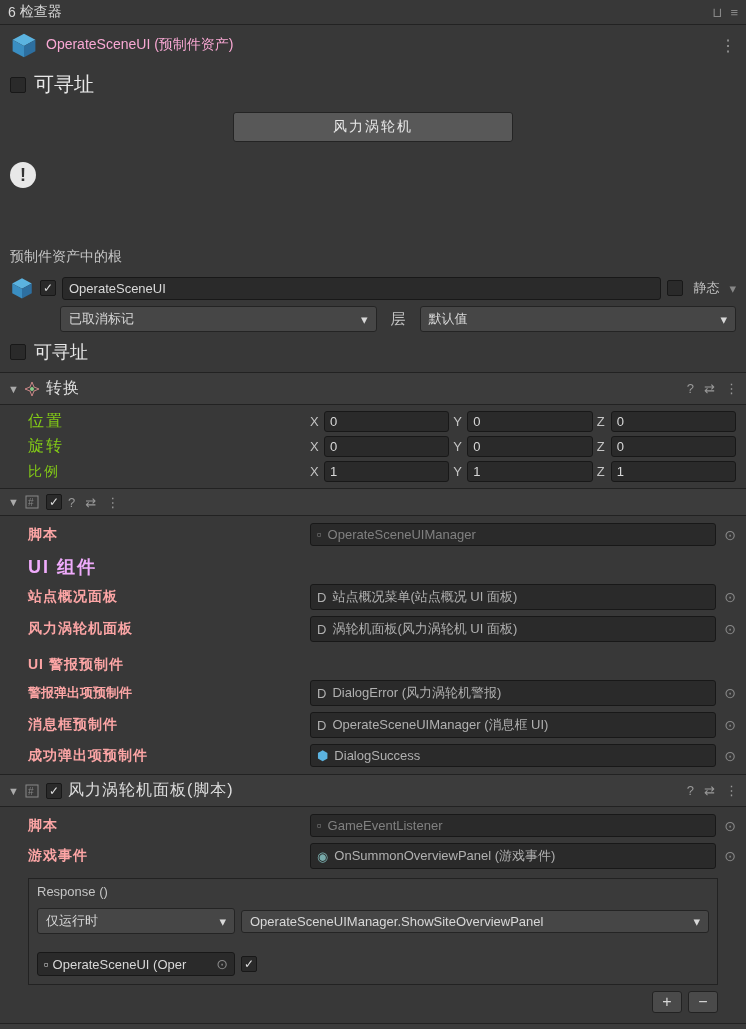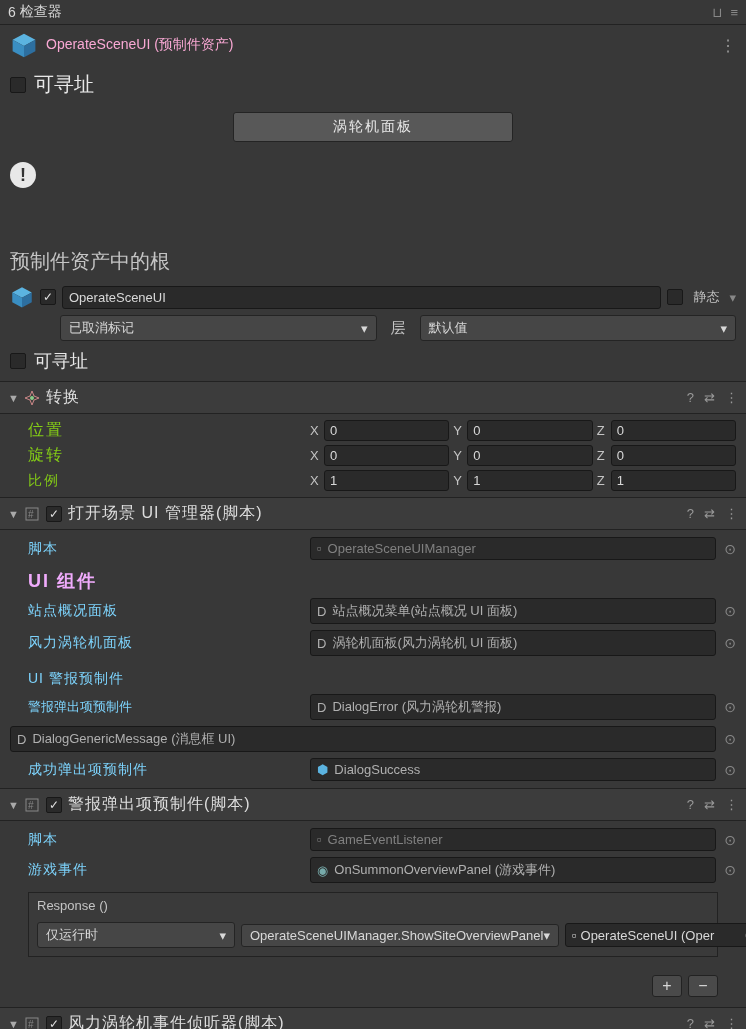--- a/index.html
+++ b/index.html
@@ -11,21 +11,21 @@
 .cube-icon { width:28px; height:28px; }
 .prefab-title { font-size:14px; color:#f9a8d4; }
 .vdots { color:#999; font-size:16px; margin-left:auto; cursor:pointer; }
 .addressable-row { display:flex; align-items:center; gap:8px; padding:6px 10px; }
 .addressable-label { font-size:20px; color:#e8e8e8; }
 .open-prefab-row { display:flex; justify-content:center; padding:8px 0 12px 0; background:#383838; }
 .open-prefab-btn { background:#585858; color:#e8e8e8; border:1px solid #242424; border-radius:3px; padding:5px 0; width:280px; font-size:14px; letter-spacing:2px; cursor:pointer; }
 .info-row { background:#383838; padding:8px 10px 14px 10px; display:flex; align-items:center; gap:10px; }
 .info-icon { width:26px; height:26px; border-radius:50%; background:#e8e8e8; color:#333; display:flex; align-items:center; justify-content:center; font-weight:bold; font-size:18px; }
 .gap { height:40px; background:#383838; }
-.section-label { padding:6px 10px; color:#c4c4c4; font-size:20px; }
+.section-label { padding:6px 10px; color:#c4c4c4; font-size:14px; }
 .go-row { display:flex; align-items:center; gap:6px; padding:4px 10px; background:#383838; }
 .checkbox { width:16px; height:16px; background:#2a2a2a; border:1px solid #181818; border-radius:2px; display:inline-flex; align-items:center; justify-content:center; cursor:pointer; }
 .checkbox.checked::after { content:"✓"; color:#ddd; font-size:12px; }
 .go-name-input { flex:1; background:#2a2a2a; border:1px solid #181818; border-radius:3px; padding:3px 6px; color:#d8d8d8; font-size:13px; }
 .static-label { color:#c4c4c4; padding:0 4px;font-family:Liberation Serif, serif; }
 .dd-arrow { color:#888; cursor:pointer; }
 .tag-layer-row { display:flex; align-items:center; gap:10px; padding:2px 10px 4px 60px; }
 .dropdown { background:#464646; border:1px solid #242424; border-radius:3px; padding:3px 8px; color:#d8d8d8; display:flex; align-items:center; justify-content:space-between; cursor:pointer; }
 .dropdown.tag { flex:1; }
 .layer-label { color:#c4c4c4; font-size:15px; padding:0 4px; }
@@ -37,31 +37,31 @@
 .comp-title { color:#dedede; font-size:16px; letter-spacing:1px; flex:1; }
 .comp-tools { display:flex; gap:10px; color:#999; align-items:center; }
 .comp-body { background:#383838; padding:4px 10px; }
 .vec3-row { display:flex; align-items:center; padding:2px 0; }
 .vec3-label { width:300px; color:#84cc16; font-size:16px; letter-spacing:2px; padding-left:18px; }
 .vec3-fields { flex:1; display:flex; gap:4px; }
 .vf { display:flex; align-items:center; gap:2px; flex:1; }
 .vf-label { color:#c4c4c4; font-size:13px; width:12px; }
 .vf-input { flex:1; background:#2a2a2a; border:1px solid #181818; border-radius:3px; padding:2px 5px; color:#d8d8d8; font-size:13px; width:40px; }
 .prop-row { display:flex; align-items:center; padding:3px 0; }
-.prop-label { width:300px; color:#7dd3fc; font-size:15px; padding-left:18px; }
+.prop-label { width:300px; color:#fca5a5; font-size:15px; padding-left:18px;font-weight:bold; }
 .prop-label.small { font-size:13px; }
 .prop-field { flex:1; display:flex; align-items:center; gap:4px; }
 .obj-field { flex:1; background:#2a2a2a; border:1px solid #181818; border-radius:3px; padding:3px 6px; color:#b0b0b0; display:flex; align-items:center; gap:6px; }
 .obj-field.disabled { color:#808080; }
 .obj-picker { color:#888; font-size:14px; cursor:pointer; margin-left:4px; }
 .section-heading { color:#f0abfc; font-size:18px; letter-spacing:2px; padding:6px 0 2px 18px; font-weight:bold; }
 .sub-label { font-size:14px; letter-spacing:1px; }
-.response-box { border:1px solid #222; border-radius:0; margin:6px 18px 12px 18px; background:#3a3a3a; }
+.response-box { border:1px solid #222; border-radius:0; margin:6px 18px 0 18px; background:#3a3a3a; }
 .response-head { padding:5px 8px; color:#c4c4c4; }
-.response-body { padding:4px 8px 8px 8px; display:flex; flex-direction:row; gap:6px; }
+.response-body { padding:4px 8px 8px 8px; display:flex; flex-direction:column; gap:18px; }
 .resp-row1 { display:flex; gap:6px; align-items:center; }
 .resp-dd { background:#464646; border:1px solid #242424; border-radius:3px; padding:3px 8px; color:#d8d8d8; display:flex; align-items:center; justify-content:space-between; cursor:pointer; }
 .resp-dd.small { width:198px; }
 .resp-dd.big { flex:1; }
 .resp-row2 { display:flex; gap:6px; align-items:center; }
 .resp-obj { background:#2a2a2a; border:1px solid #181818; border-radius:3px; padding:3px 6px; color:#d8d8d8; display:flex; align-items:center; gap:4px; width:198px; }
 .plus-minus { display:flex; justify-content:flex-end; gap:6px; padding:6px 18px; }
 .pm-btn { width:30px; height:22px; background:#4a4a4a; border:1px solid #222; border-radius:3px; color:#d8d8d8; display:flex; align-items:center; justify-content:center; cursor:pointer; font-size:16px; }
 svg { display:block; }
 </style>
@@ -90,21 +90,21 @@
   <span class="prefab-title"><span>OperateSceneUI</span> <span>(预制件资产)</span></span>
   <span class="vdots">⋮</span>
 </div>
 
 <div class="addressable-row">
   <span class="checkbox"></span>
   <span class="addressable-label">可寻址</span>
 </div>
 
 <div class="open-prefab-row">
-  <button class="open-prefab-btn">涡轮机面板</button>
+  <button class="open-prefab-btn">风力涡轮机</button>
 </div>
 
 <div class="info-row">
   <div class="info-icon">!</div>
 </div>
 
 <div class="gap"></div>
 
 <div class="section-label">预制件资产中的根</div>
 
@@ -211,21 +211,20 @@
 
 <div class="comp-header">
   <span class="foldout">▼</span>
   <span class="comp-icon">
       <svg viewBox="0 0 16 16">
         <rect x="2" y="2" width="12" height="12" fill="#3a3a3a" stroke="#888"></rect>
         <text x="4" y="12" font-size="10" fill="#888">#</text>
       </svg>
     </span>
   <span class="checkbox checked"></span>
-  <span class="comp-title">打开场景 UI 管理器(脚本)</span>
   <div class="comp-tools">
     <span>?</span>
     <span>⇄</span>
     <span>⋮</span>
   </div>
 </div>
 <div class="comp-body">
   <div class="prop-row">
     <div class="prop-label sub-label">脚本</div>
     <div class="prop-field">
@@ -266,24 +265,25 @@
     <div class="prop-label small">警报弹出项预制件</div>
     <div class="prop-field">
         <div class="obj-field">
           <span>D</span>
           <span>DialogError (风力涡轮机警报)</span>
         </div>
         <span class="obj-picker">⊙</span>
       </div>
   </div>
   <div class="prop-row">
+    <div class="prop-label sub-label">消息框预制件</div>
     <div class="prop-field">
         <div class="obj-field">
           <span>D</span>
-          <span>DialogGenericMessage (消息框 UI)</span>
+          <span>OperateSceneUIManager (消息框 UI)</span>
         </div>
         <span class="obj-picker">⊙</span>
       </div>
   </div>
   <div class="prop-row">
     <div class="prop-label sub-label">成功弹出项预制件</div>
     <div class="prop-field">
         <div class="obj-field">
           <span style="color:#5bb3e0">⬢</span>
           <span>DialogSuccess</span>
@@ -295,21 +295,21 @@
 
 <div class="comp-header">
   <span class="foldout">▼</span>
   <span class="comp-icon">
       <svg viewBox="0 0 16 16">
         <rect x="2" y="2" width="12" height="12" fill="#3a3a3a" stroke="#888"></rect>
         <text x="4" y="12" font-size="10" fill="#888">#</text>
       </svg>
     </span>
   <span class="checkbox checked"></span>
-  <span class="comp-title">警报弹出项预制件(脚本)</span>
+  <span class="comp-title">风力涡轮机面板(脚本)</span>
   <div class="comp-tools">
     <span>?</span>
     <span>⇄</span>
     <span>⋮</span>
   </div>
 </div>
 <div class="comp-body">
   <div class="prop-row">
     <div class="prop-label sub-label">脚本</div>
     <div class="prop-field">

